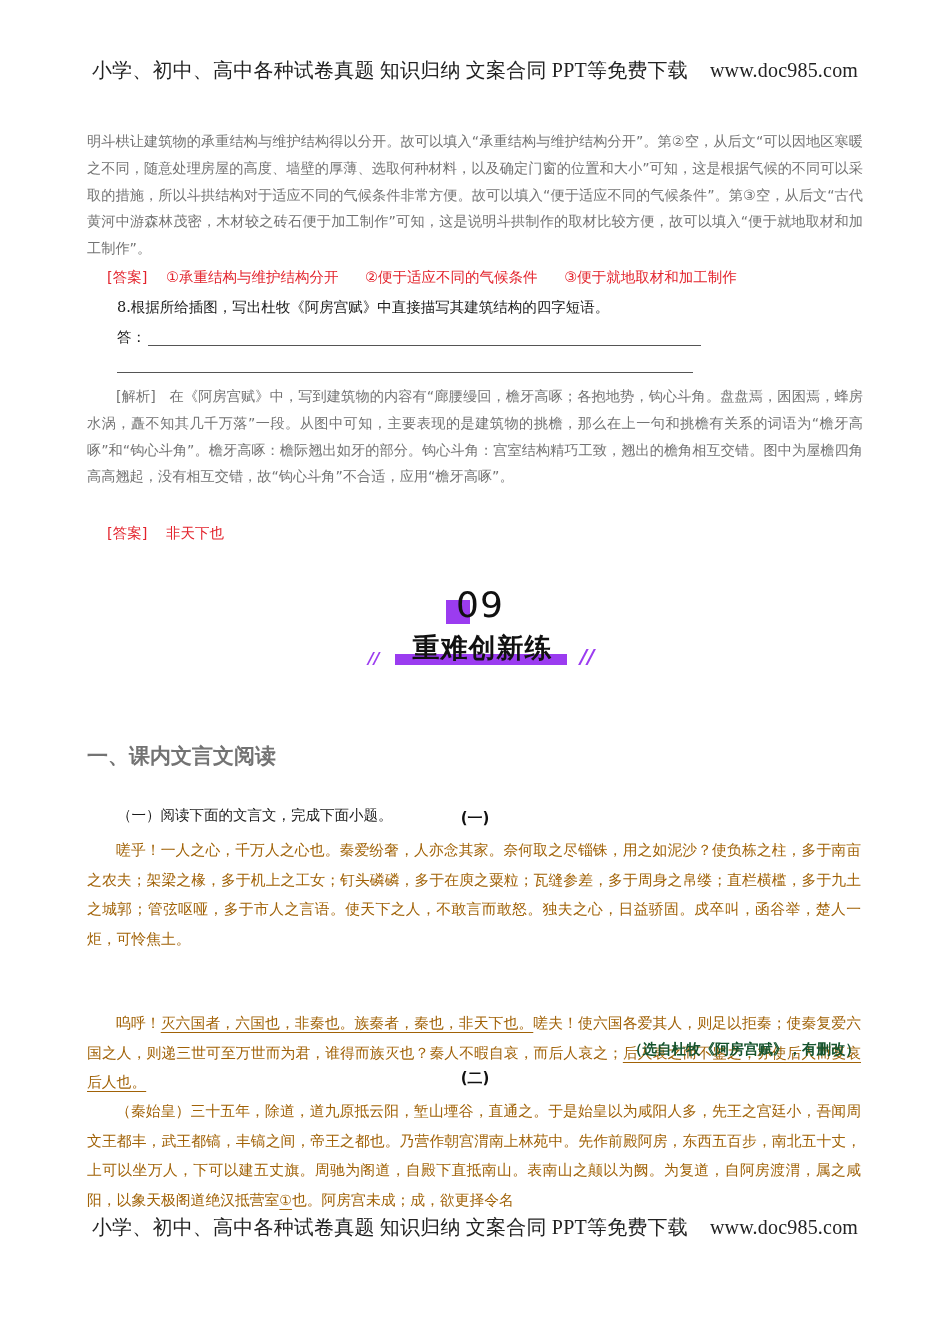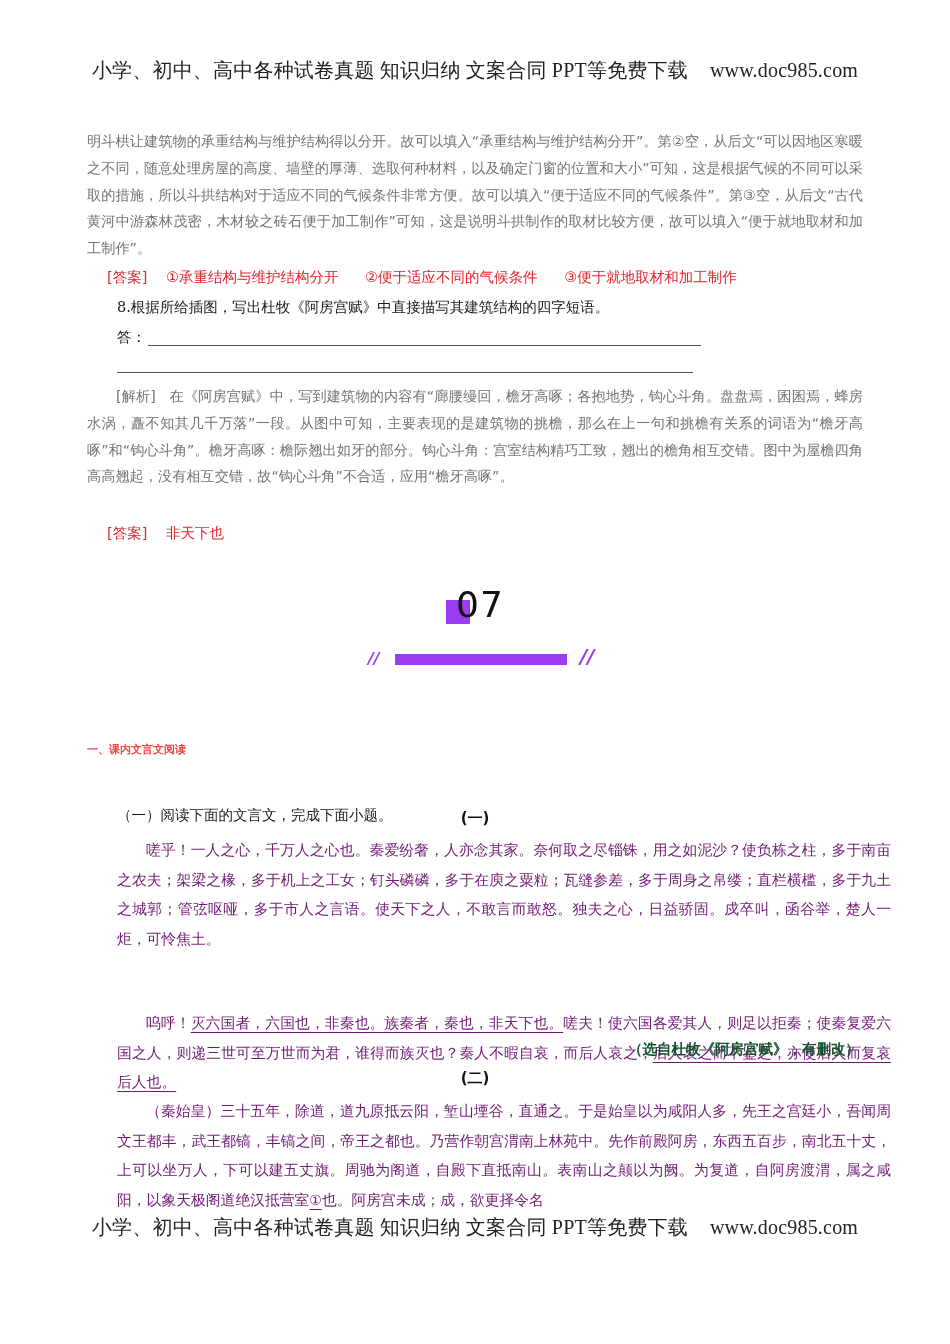--- a/index.html
+++ b/index.html
@@ -68,34 +68,34 @@
     .badge .slash-l, .badge .slash-r {
       position: absolute; top: 68px; font-family: "DejaVu Sans", sans-serif;
       font-size: 16px; color: #9b3cf0; font-style: italic; font-weight: bold;
     }
     .badge .slash-l { left: 8px; top: 69px; }
     .badge .slash-r { left: 220px; top: 64px; font-size: 20px; }
 
     .section-heading {
       position: absolute; left: 87px; top: 742px;
       font-family: "DejaVu Sans", sans-serif; font-weight: bold;
-      font-size: 11px; color: #ef4444;
+      font-size: 21px; color: #737373;
     }
     .instruction {
       position: absolute; left: 117px; top: 806px;
       font-family: "DejaVu Serif", serif; font-size: 14.5px; color: #1a1a1a;
     }
     .passage-title {
       position: absolute; left: 0; width: 950px; text-align: center;
       font-family: "DejaVu Sans", sans-serif; font-weight: bold; font-size: 15px; color: #111;
     }
     .classical {
       position: absolute; left: 87px; width: 774px;
       font-family: "DejaVu Serif", "Liberation Serif", serif;
-      font-size: 14.8px; line-height: 29.5px; text-align: justify; color: #701a75; margin-left: 30px;
+      font-size: 14.8px; line-height: 29.5px; text-align: justify; color: #a16207;
     }
     .ul { text-decoration: underline; text-underline-offset: 4px; }
     .source {
       position: absolute; right: 90px; top: 1040px;
       font-family: "DejaVu Serif", serif; font-size: 14.5px; color: #14532d; font-weight: bold;
     }
     .circled { font-size: 14px; }
   </style>
 </head>
 <body>
@@ -123,23 +123,24 @@
   <span class="indent" style="display:inline-block; width:29px;"></span><span>[解析]</span>&nbsp;&nbsp;&nbsp;<span>在《阿房宫赋》中，写到建筑物的内容有“廊腰缦回，檐牙高啄；各抱地势，钩心斗角。盘盘焉，囷囷焉，蜂房水涡，矗不知其几千万落”一段。从图中可知，主要表现的是建筑物的挑檐，那么在上一句和挑檐有关系的词语为“檐牙高啄”和“钩心斗角”。檐牙高啄：檐际翘出如牙的部分。钩心斗角：宫室结构精巧工致，翘出的檐角相互交错。图中为屋檐四角高高翘起，没有相互交错，故“钩心斗角”不合适，应用“檐牙高啄”。</span>
 </div>
 
 <div class="answer-line" style="top:524px;">
   <span>[答案]</span><span class="gap"></span>
   <span>非天下也</span>
 </div>
 
 <div class="badge">
   <div class="sq"></div>
-  <div class="num">07</div>
+  <div class="num">09</div>
   <div class="bar"></div>
   <div class="slash-l">//</div>
+  <div class="title">重难创新练</div>
   <div class="slash-r">//</div>
 </div>
 
 <div class="section-heading">一、课内文言文阅读</div>
 <div class="instruction">（一）阅读下面的文言文，完成下面小题。</div>
 
 <div class="passage-title" style="top:809px;">(一)</div>
 
 <div class="classical indent" style="top:835px;">嗟乎！一人之心，千万人之心也。秦爱纷奢，人亦念其家。奈何取之尽锱铢，用之如泥沙？使负栋之柱，多于南亩之农夫；架梁之椽，多于机上之工女；钉头磷磷，多于在庾之粟粒；瓦缝参差，多于周身之帛缕；直栏横槛，多于九土之城郭；管弦呕哑，多于市人之言语。使天下之人，不敢言而敢怒。独夫之心，日益骄固。戍卒叫，函谷举，楚人一炬，可怜焦土。</div>
 

